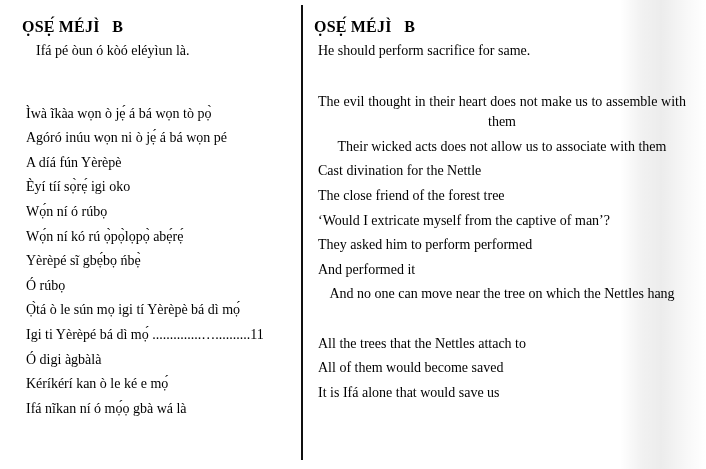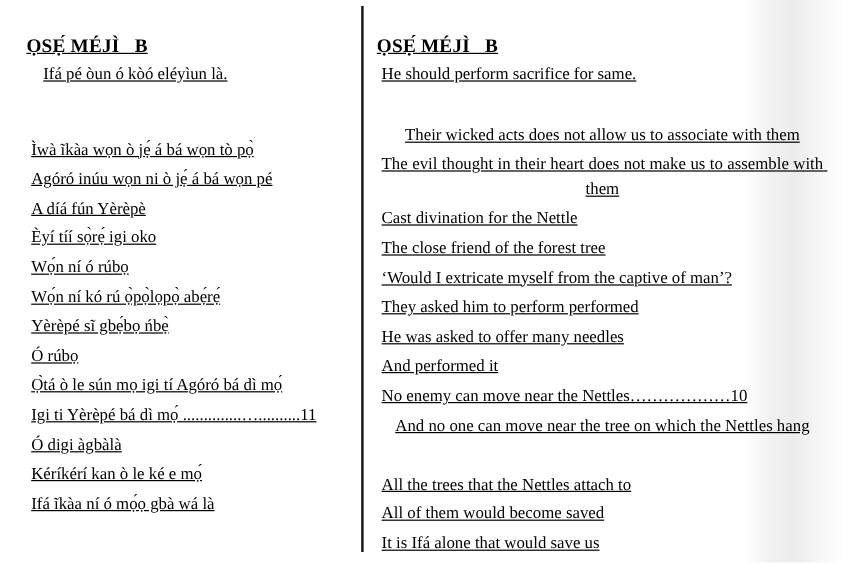--- a/index.html
+++ b/index.html
@@ -36,23 +36,22 @@
   #divider {
     position: absolute;
     left: 301px;
     top: 5px;
     width: 2px;
     height: 455px;
     background: #101010;
   }
   .column {
     position: absolute;
-    top: 18px;
+    top: 6px;
     box-sizing: border-box;
-    text-decoration: underline;
   }
   #col-left {
     left: 0;
     width: 300px;
     padding: 8px 8px 0 22px;
   }
   #col-right {
     left: 306px;
     width: 400px;
     padding: 8px 16px 0 8px;
@@ -96,42 +95,40 @@
     <div class="gap-lg"></div>
     <div id="left-verse">
         <div class="line">Ìwà ĩkàa wọn ò jẹ́ á bá wọn tò pọ̀</div>
         <div class="line">Agóró inúu wọn ni ò jẹ́ á bá wọn pé</div>
         <div class="line">A díá fún Yèrèpè</div>
         <div class="line">Èyí tíí sọ̀rẹ́ igi oko</div>
         <div class="line">Wọ́n ní ó rúbọ</div>
         <div class="line">Wọ́n ní kó rú ọ̀pọ̀lọpọ̀ abẹ́rẹ́</div>
         <div class="line">Yèrèpé sĩ gbẹ́bọ ńbẹ̀</div>
         <div class="line">Ó rúbọ</div>
-        <div class="line">Ọ̀tá ò le sún mọ igi tí Agóró bá dì mọ́</div>
+        <div class="line">Ọ̀tá ò le sún mọ igi tí Yèrèpè bá dì mọ́</div>
         <div class="line">Igi ti Yèrèpé bá dì mọ́ ..............…..........11</div>
         <div class="line">Ó digi àgbàlà</div>
         <div class="line">Kéríkérí kan ò le ké e mọ́</div>
-        <div class="line">Ifá ĩkàa ní ó mọ́ọ gbà wá là</div>
+        <div class="line">Ifá nĩkan ní ó mọ́ọ gbà wá là</div>
       </div>
   </div>
 
   <div class="column" id="col-right">
     <div class="heading">ỌSẸ́ MÉJÌ   B</div>
     <div class="line">He should perform sacrifice for same.</div>
     <div class="gap-md"></div>
     <div id="right-verse">
+        <div class="line justify">The evil thought in their heart does not make us to assemble with them</div>
         <div class="line justify">Their wicked acts does not allow us to associate with them</div>
-        <div class="line justify">The evil thought in their heart does not make us to assemble with them</div>
         <div class="line">Cast divination for the Nettle</div>
         <div class="line">The close friend of the forest tree</div>
         <div class="line">‘Would I extricate myself from the captive of man’?</div>
         <div class="line">They asked him to perform performed</div>
-        <div class="line">He was asked to offer many needles</div>
         <div class="line">And performed it</div>
-        <div class="line">No enemy can move near the Nettles………………10</div>
         <div class="line justify">And no one can move near the tree on which the Nettles hang</div>
         <div class="spacer-blank"></div>
         <div class="line">All the trees that the Nettles attach to</div>
         <div class="line">All of them would become saved</div>
         <div class="line">It is Ifá alone that would save us</div>
       </div>
   </div>
 
 </div>
 

